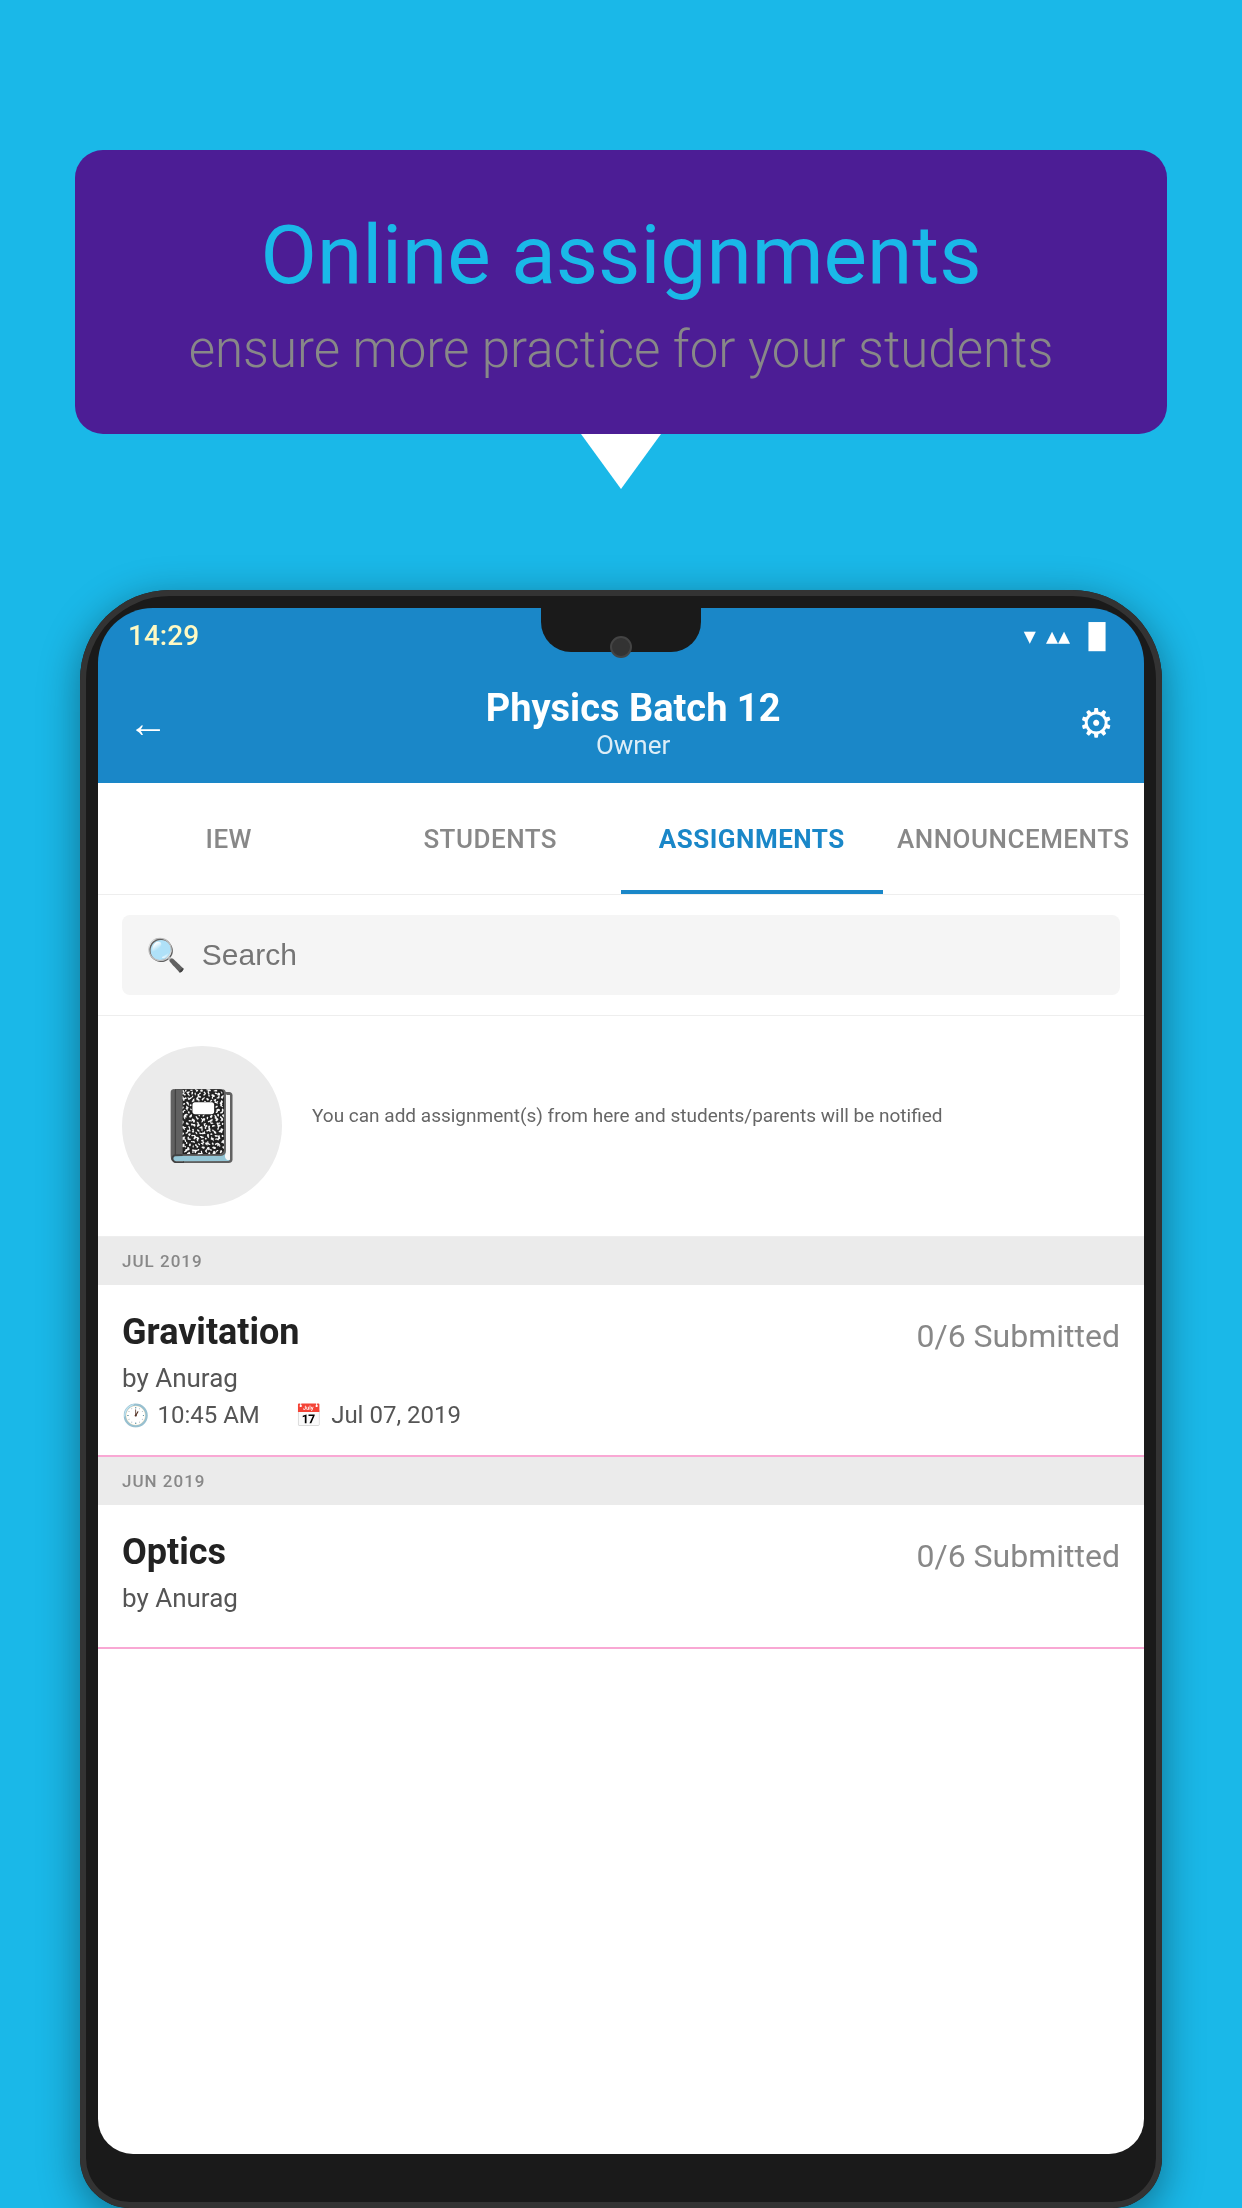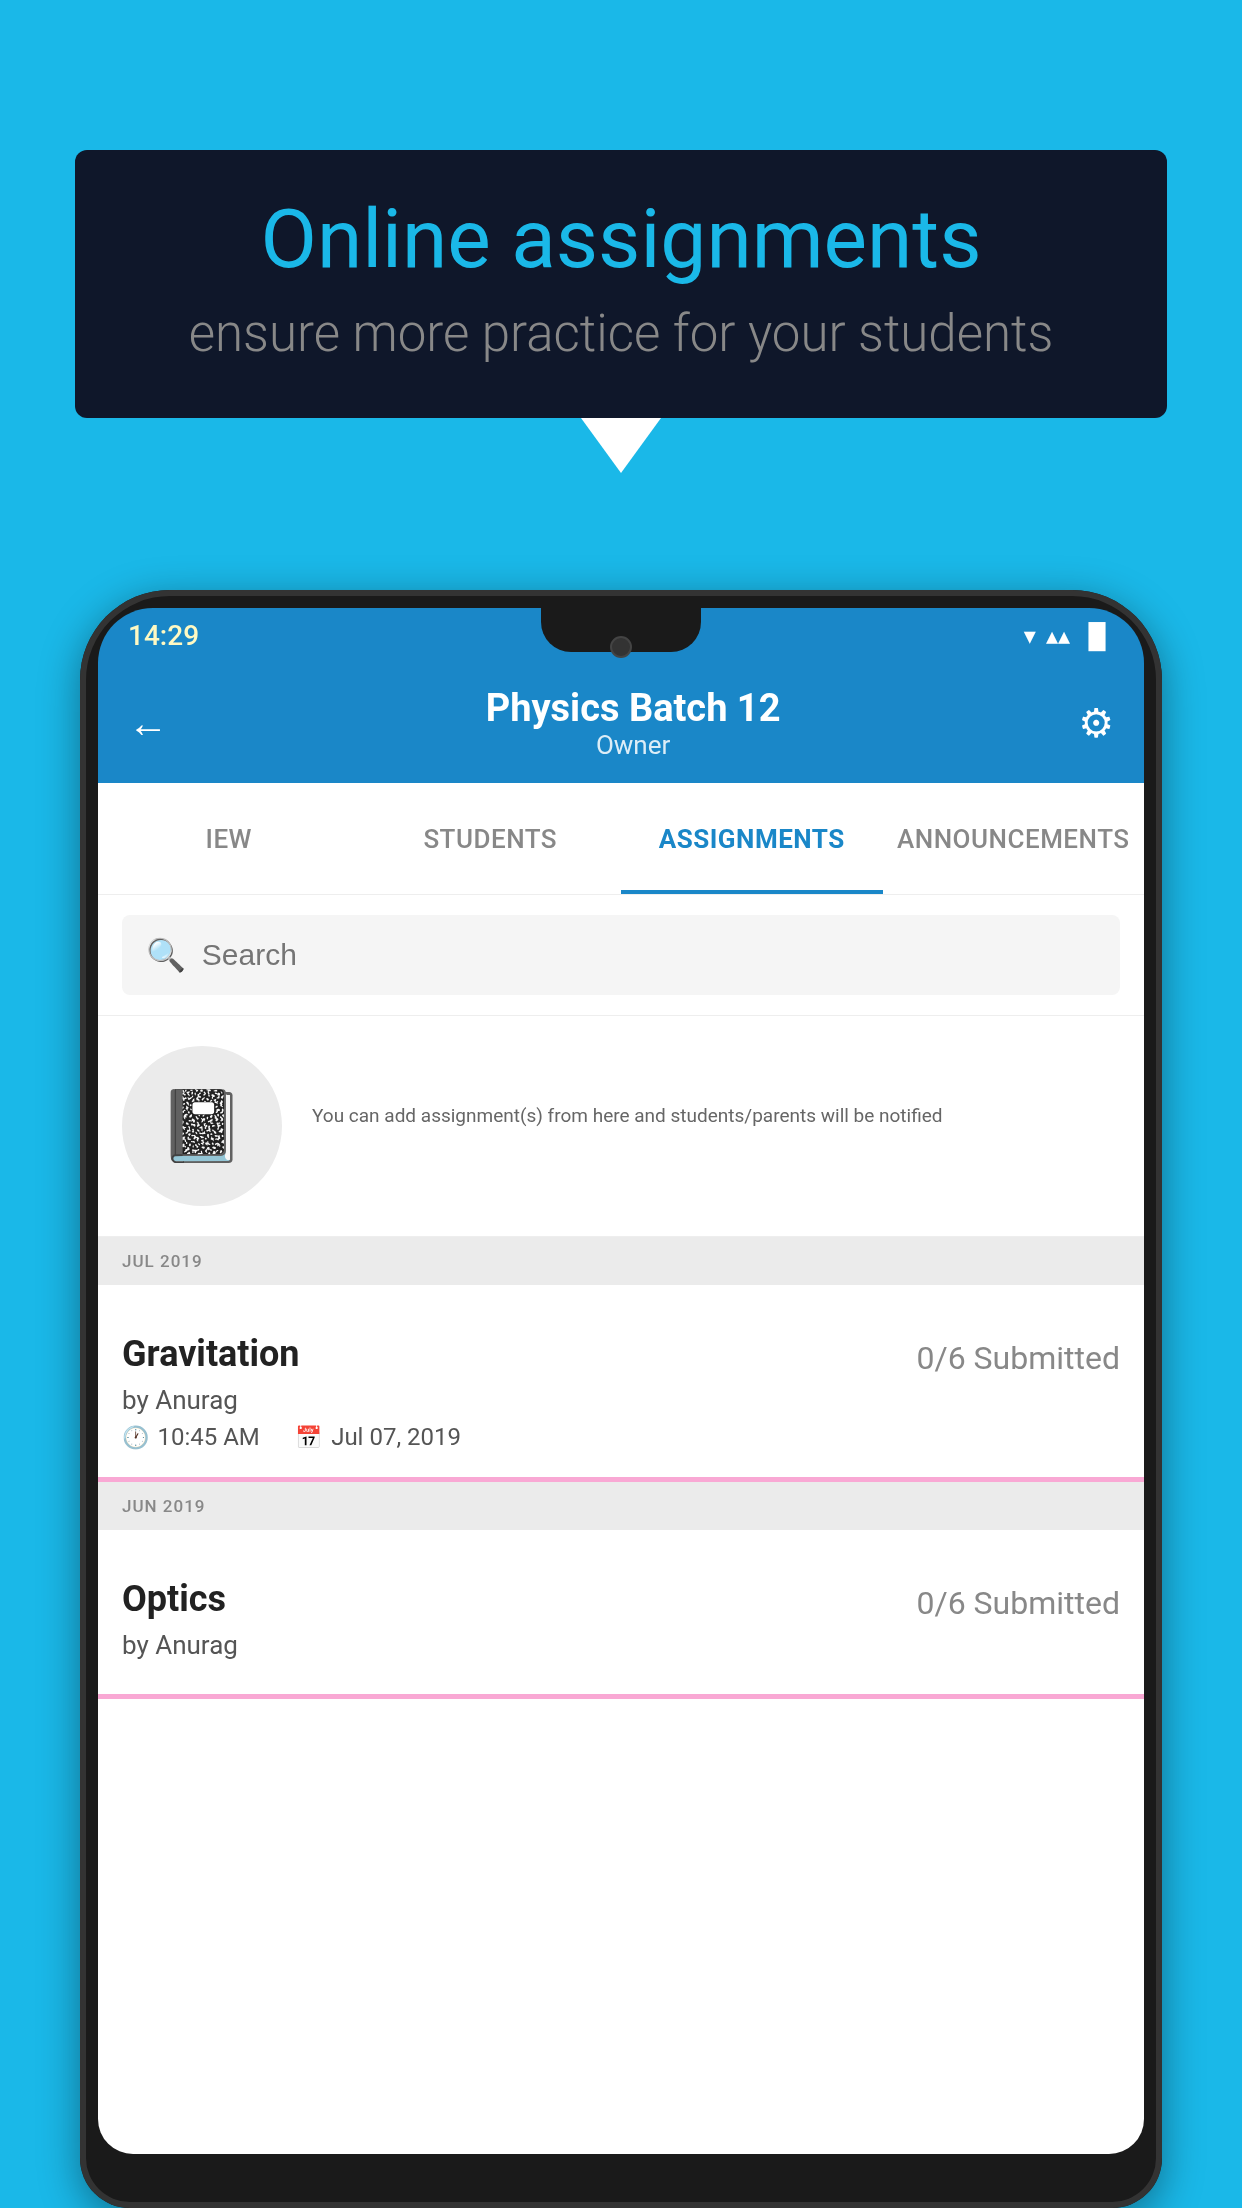--- a/index.html
+++ b/index.html
@@ -16,23 +16,23 @@
     .speech-bubble-container {
       position: absolute;
       top: 150px;
       left: 75px;
       right: 75px;
       display: flex;
       flex-direction: column;
       align-items: center;
     }
     .speech-bubble {
-      background: #0f172a;
-      border-radius: 12px;
-      padding: 44px 70px 55px;
+      background: #4c1d95;
+      border-radius: 28px;
+      padding: 60px 70px 55px;
       width: 100%;
       text-align: center;
     }
     .speech-bubble-title {
       font-size: 82px;
       font-weight: 400;
       color: #1ab8e8;
       line-height: 1.1;
       margin-bottom: 20px;
     }
@@ -262,23 +262,22 @@
       padding: 14px 24px;
       font-size: 17px;
       color: #888;
       font-weight: 500;
       letter-spacing: 1px;
     }
 
     
     .assignment-item {
       padding: 26px 24px;
-      border-bottom: 5px solid #f9a8d4;
+      border-bottom: 2px solid #f9a8d4;
       background: white;
-      margin-top: 22px;
     }
     .assignment-top {
       display: flex;
       justify-content: space-between;
       align-items: flex-start;
       margin-bottom: 8px;
     }
     .assignment-name {
       font-size: 36px;
       font-weight: 700;

